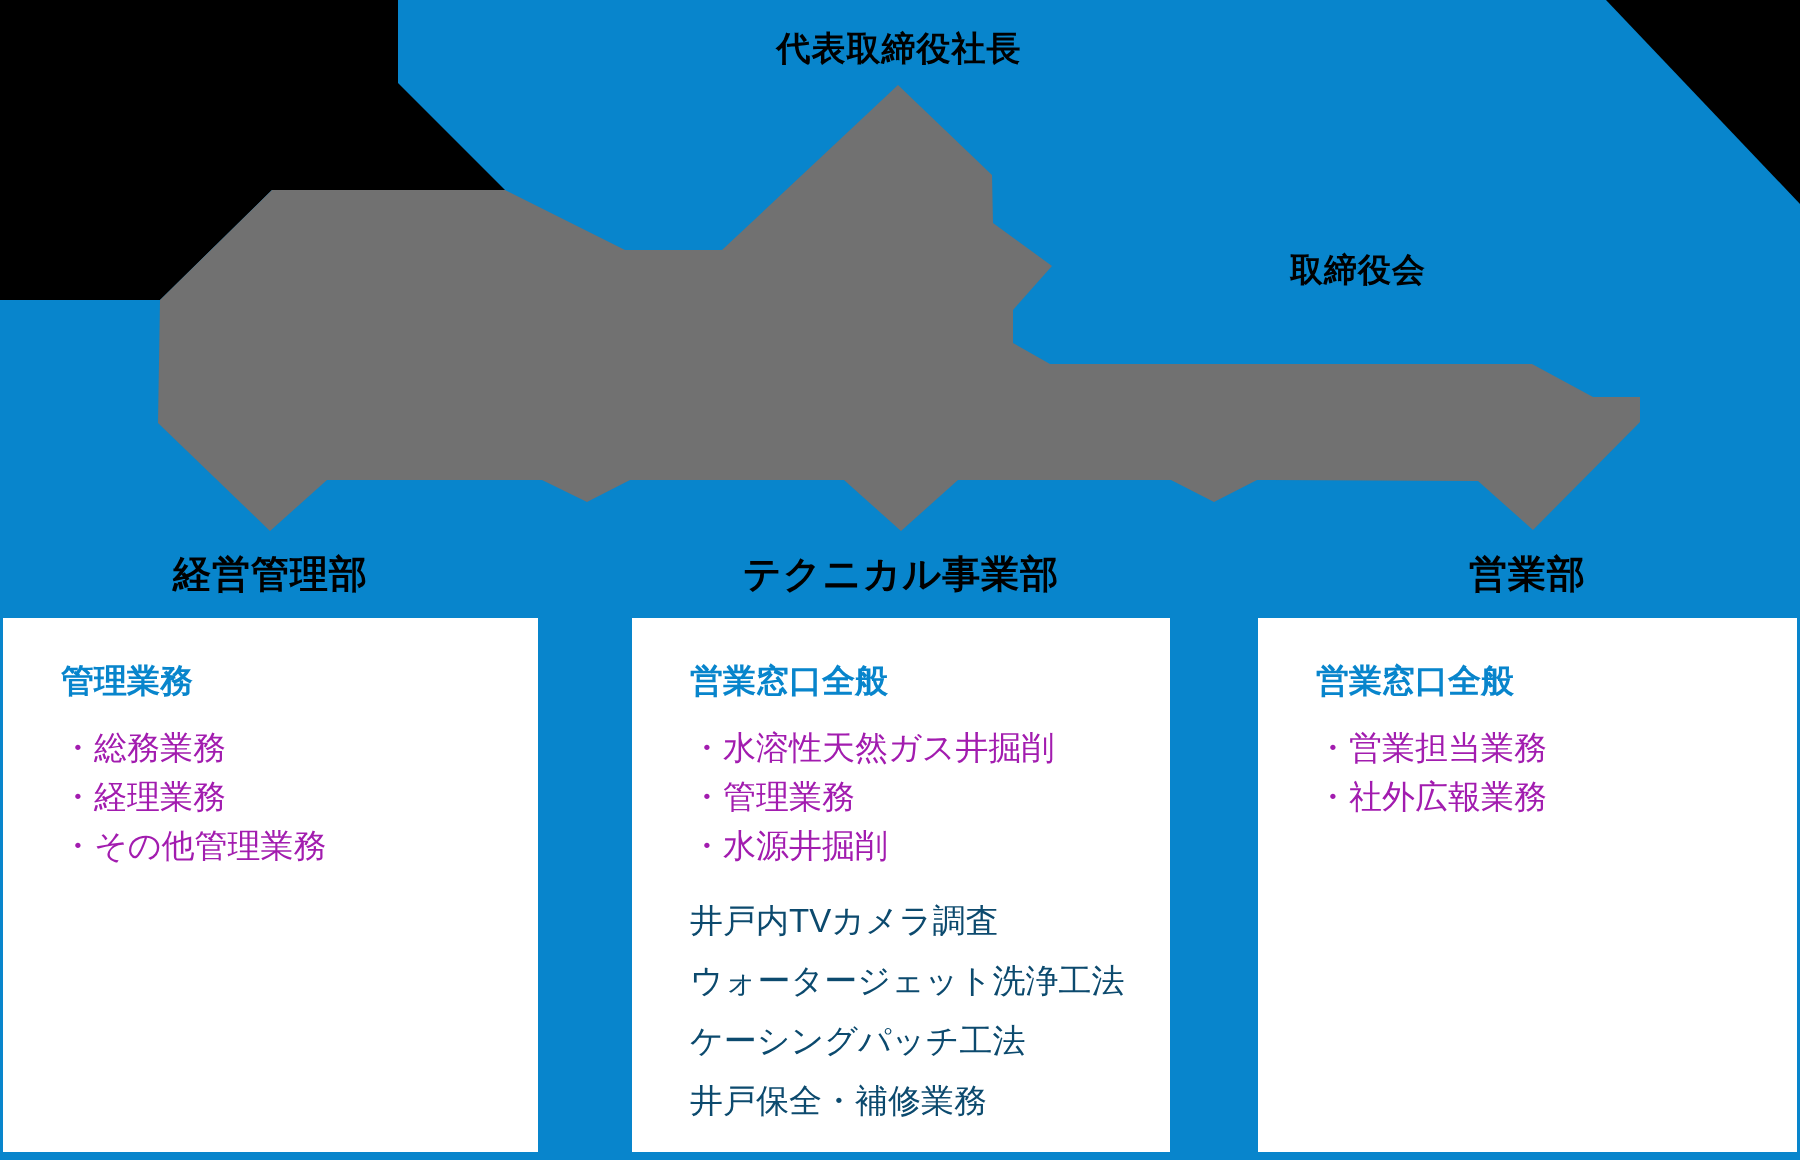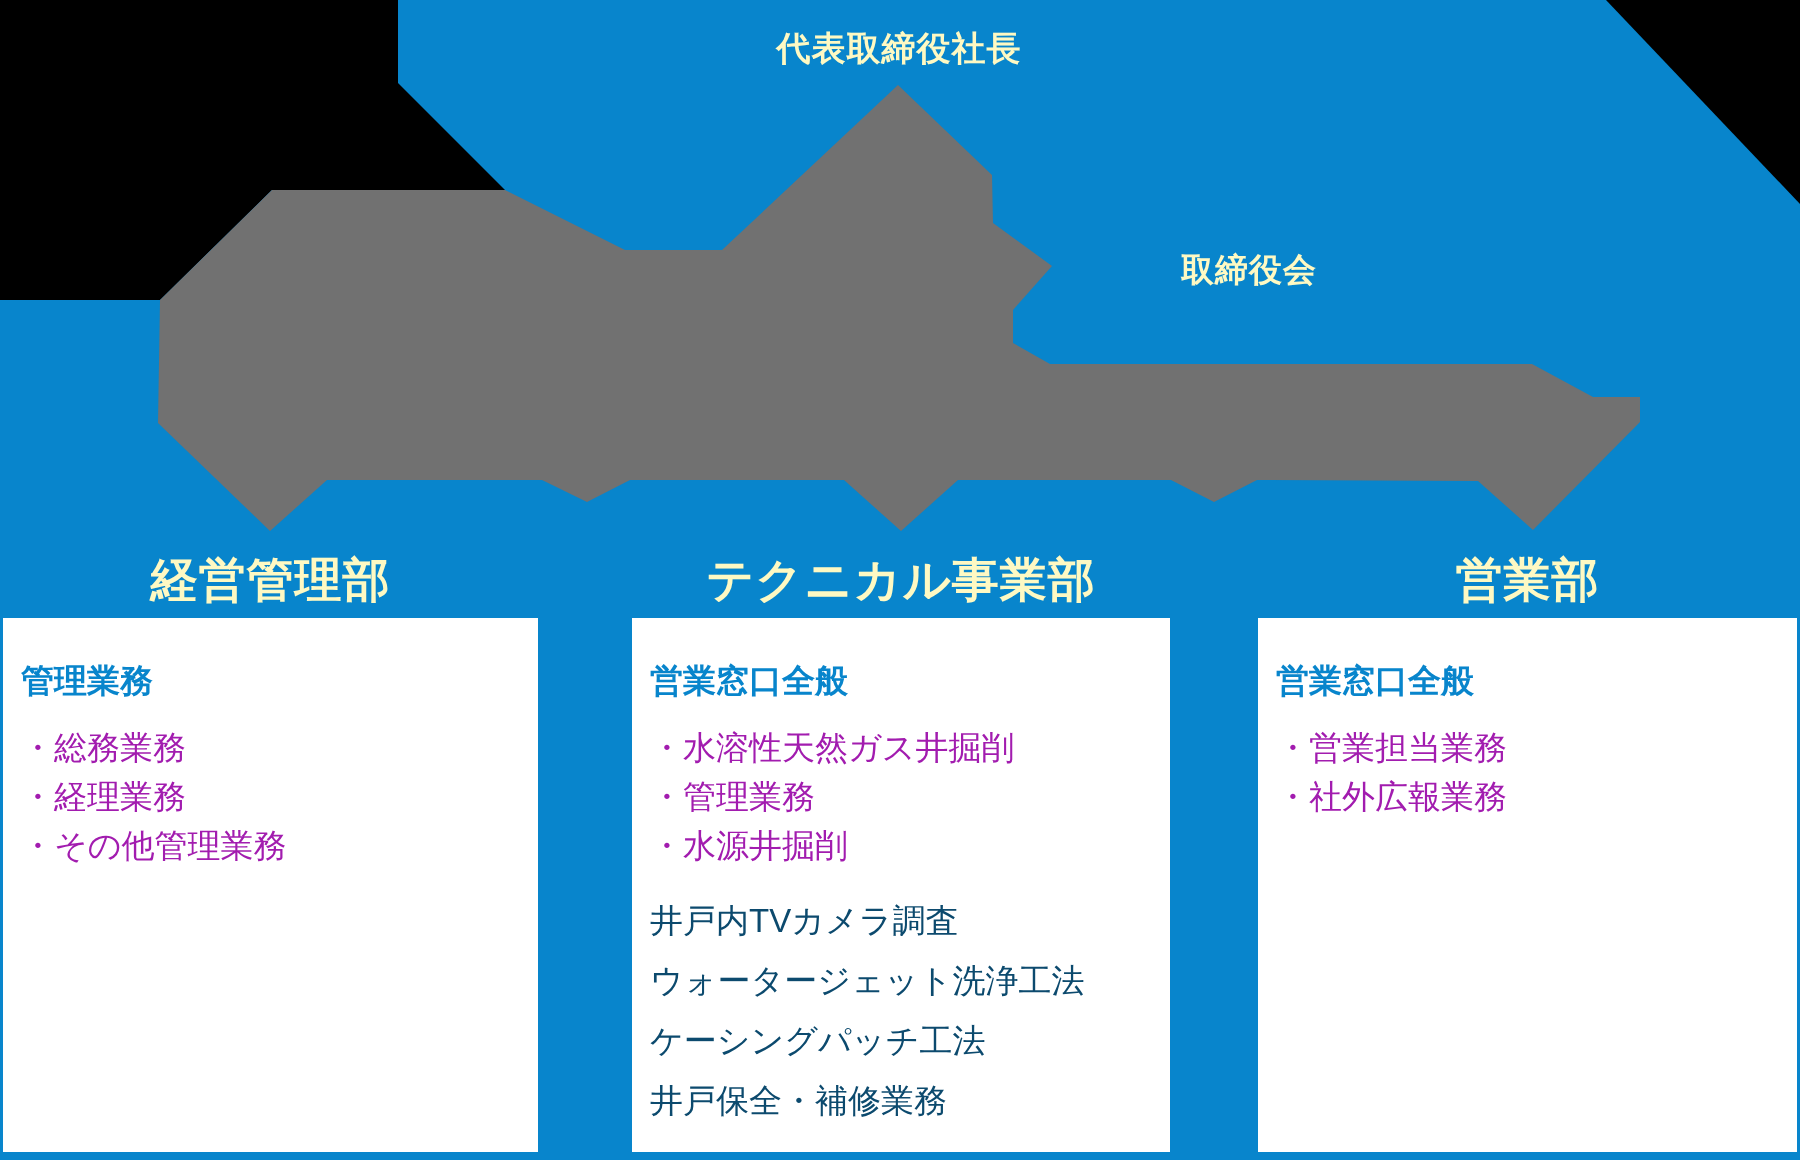--- a/index.html
+++ b/index.html
@@ -3,32 +3,32 @@
 <meta charset="utf-8">
 <style>
   html,body{margin:0;padding:0;background:#000;}
   #stage{
     position:relative;width:1800px;height:1160px;overflow:hidden;
     background:#0885cc;
     font-family:"Liberation Sans","DejaVu Sans",sans-serif;
   }
   #shapes{position:absolute;left:0;top:0;width:1800px;height:1160px;display:block;}
   .node-label{
-    position:absolute;color:#fef9c3;font-weight:bold;
+    position:absolute;color:#000000;font-weight:bold;
     text-align:center;white-space:nowrap;letter-spacing:1px;
   }
   .president-label{left:599px;top:26px;width:600px;font-size:34px;}
-  .board-label{left:1049px;top:248px;width:400px;font-size:33px;}
-  .dept-label{top:549px;font-size:47px;}
+  .board-label{left:1158px;top:248px;width:400px;font-size:33px;}
+  .dept-label{top:549px;font-size:38px;}
   .dept-label.d0{left:3px;width:535px;}
   .dept-label.d1{left:632px;width:538px;}
   .dept-label.d2{left:1258px;width:539px;}
   .dept-box{
     position:absolute;top:618px;height:534px;background:#ffffff;
-    box-sizing:border-box;padding:0 20px 0 18px;overflow:hidden;
+    box-sizing:border-box;padding:0 20px 0 58px;overflow:hidden;
   }
   .dept-box.d0{left:3px;width:535px;}
   .dept-box.d1{left:632px;width:538px;}
   .dept-box.d2{left:1258px;width:539px;}
   .box-heading{
     margin-top:45px;line-height:36px;font-size:33px;font-weight:bold;
     color:#0885cc;white-space:nowrap;
   }
   .box-bullets{margin-top:24px;}
   .box-bullets .bullet-line{

